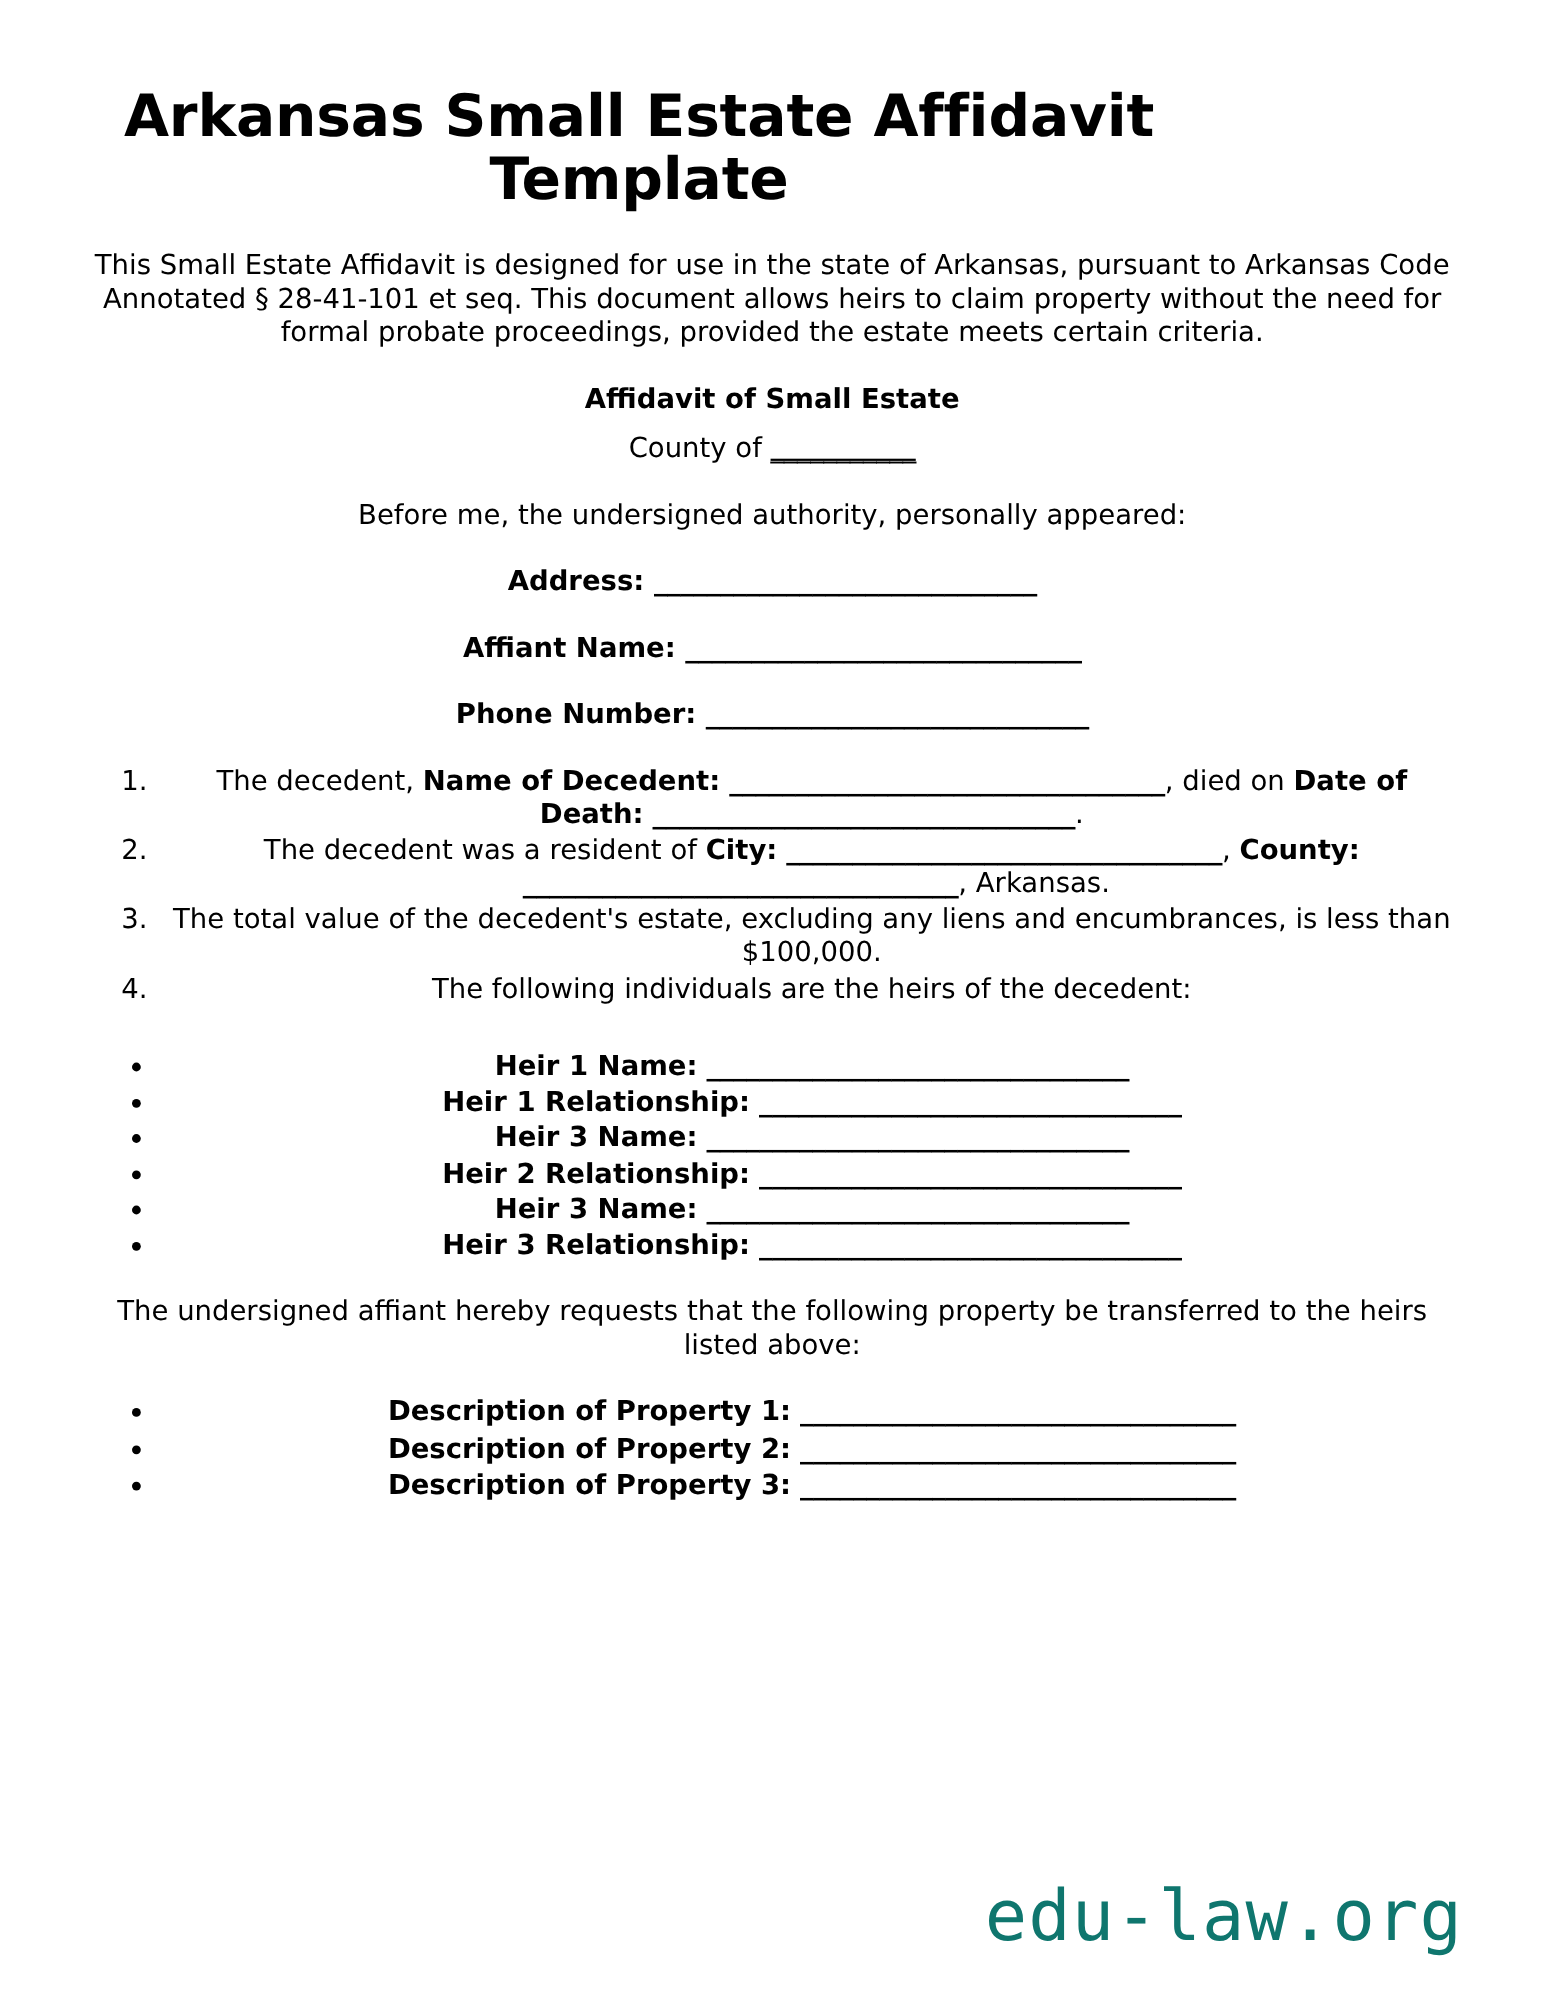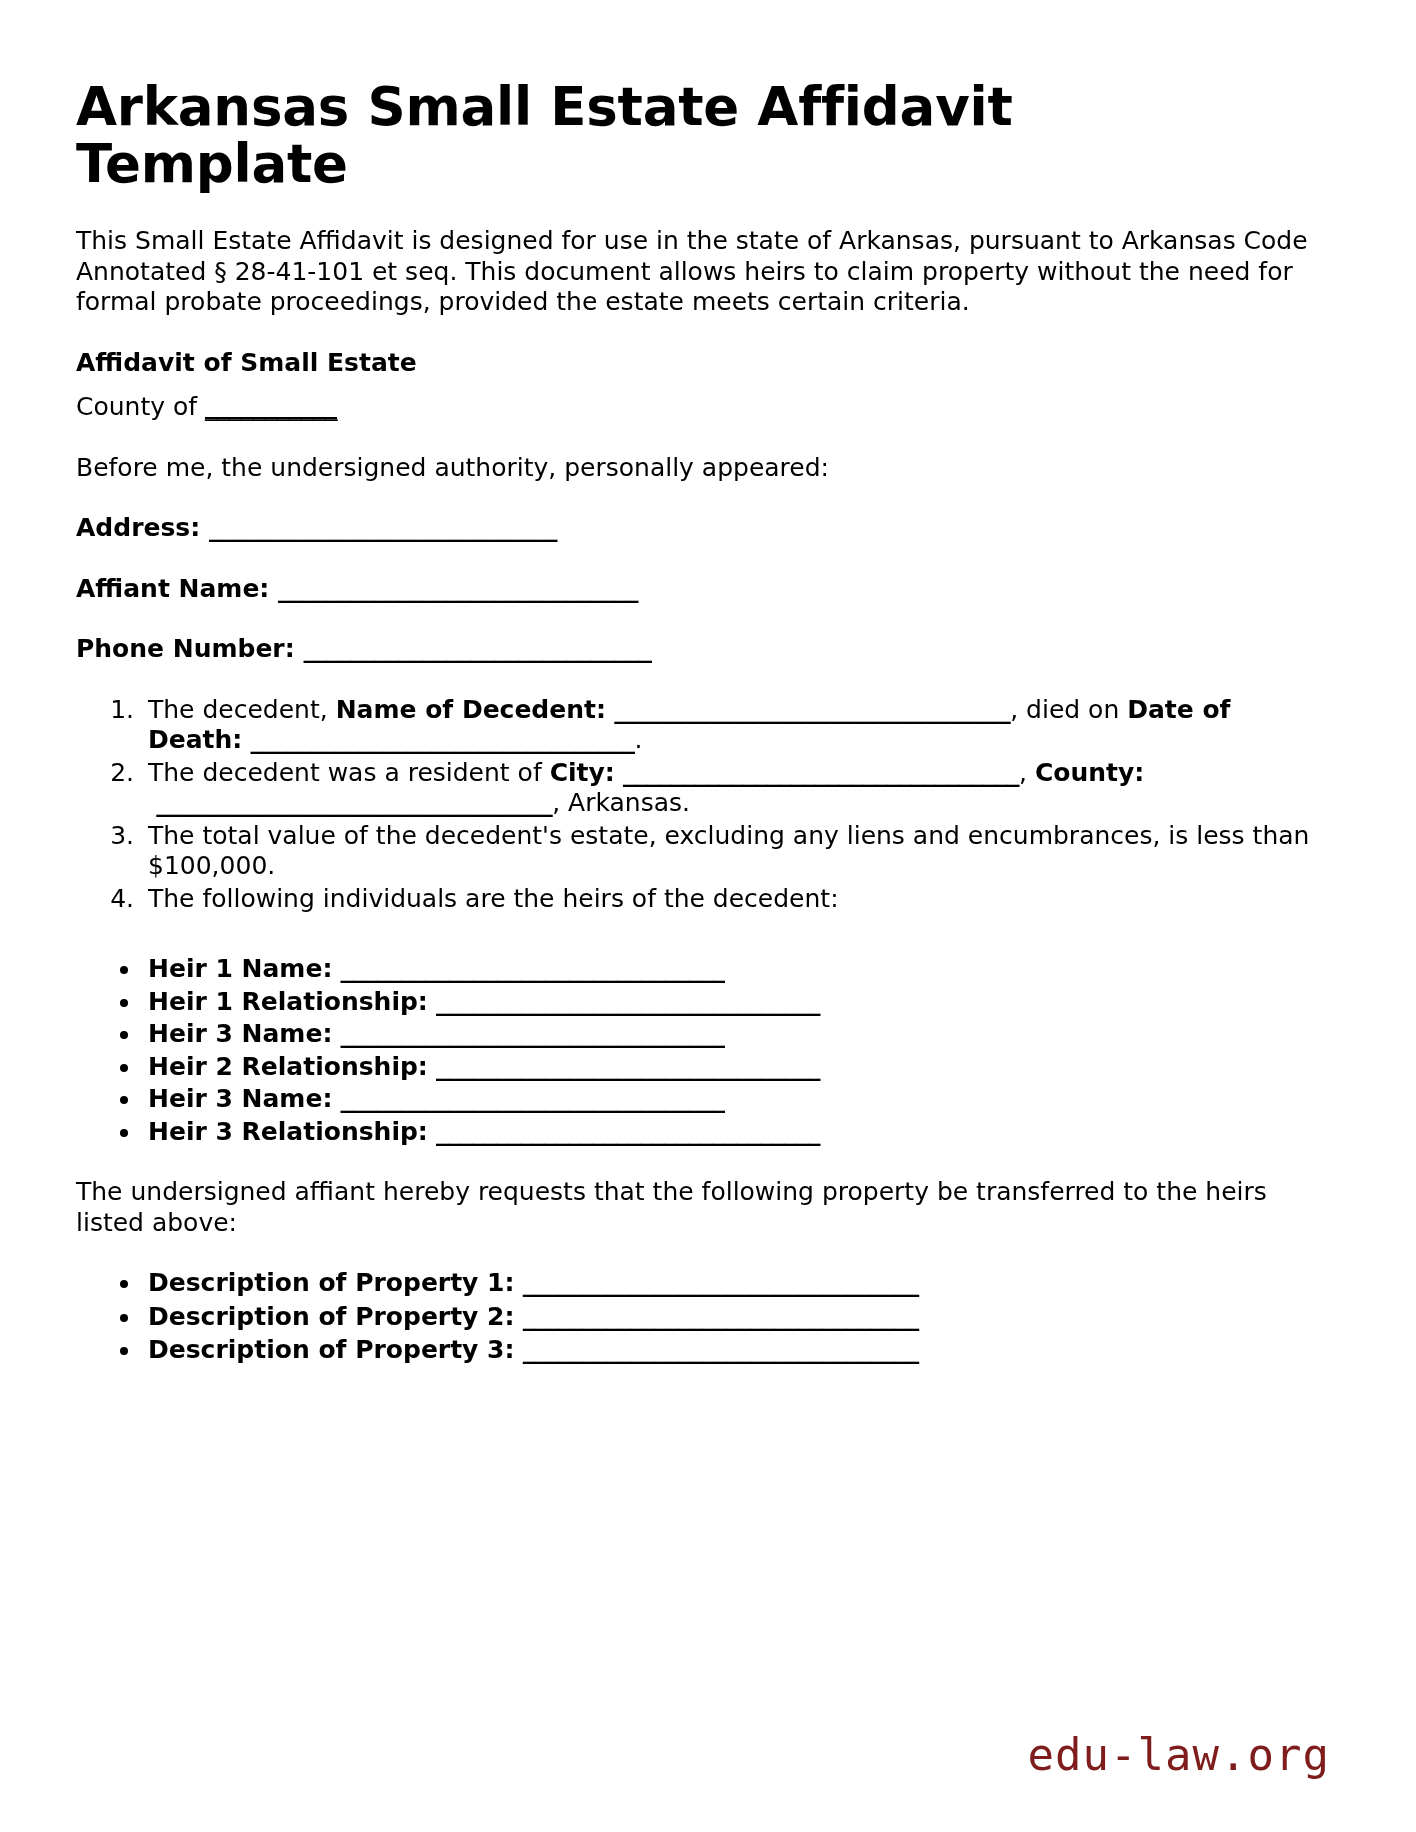--- a/index.html
+++ b/index.html
@@ -14,20 +14,21 @@
     color: #000000;
     overflow: hidden;
   }
   .page {
     position: relative;
     width: 1416px;
     height: 1832px;
     background: #ffffff;
     box-sizing: border-box;
     padding: 78px 88px 0 76px;
+    text-align: center;
   }
   .doc-title {
     font-size: 53px;
     font-weight: bold;
     line-height: 1.08;
     letter-spacing: -0.2px;
     margin: 0 0 34px 0;
     max-width: 1010px;
   }
   p.para {
@@ -84,23 +85,23 @@
   }
   ul.bullets.props > li {
     margin: 0 0 3px 0;
   }
   .spacer-sm { height: 14px; }
   .watermark {
     position: absolute;
     right: 86px;
     bottom: 52px;
     font-family: "DejaVu Sans Mono", monospace;
-    font-size: 44px;
+    font-size: 64px;
     letter-spacing: 1px;
-    color: #7f1d1d;
+    color: #0f766e;
     white-space: nowrap;
   }
 </style>
 </head>
 <body>
 
 <div class="page">
 
   <h1 class="doc-title">Arkansas Small Estate Affidavit Template</h1>
 

